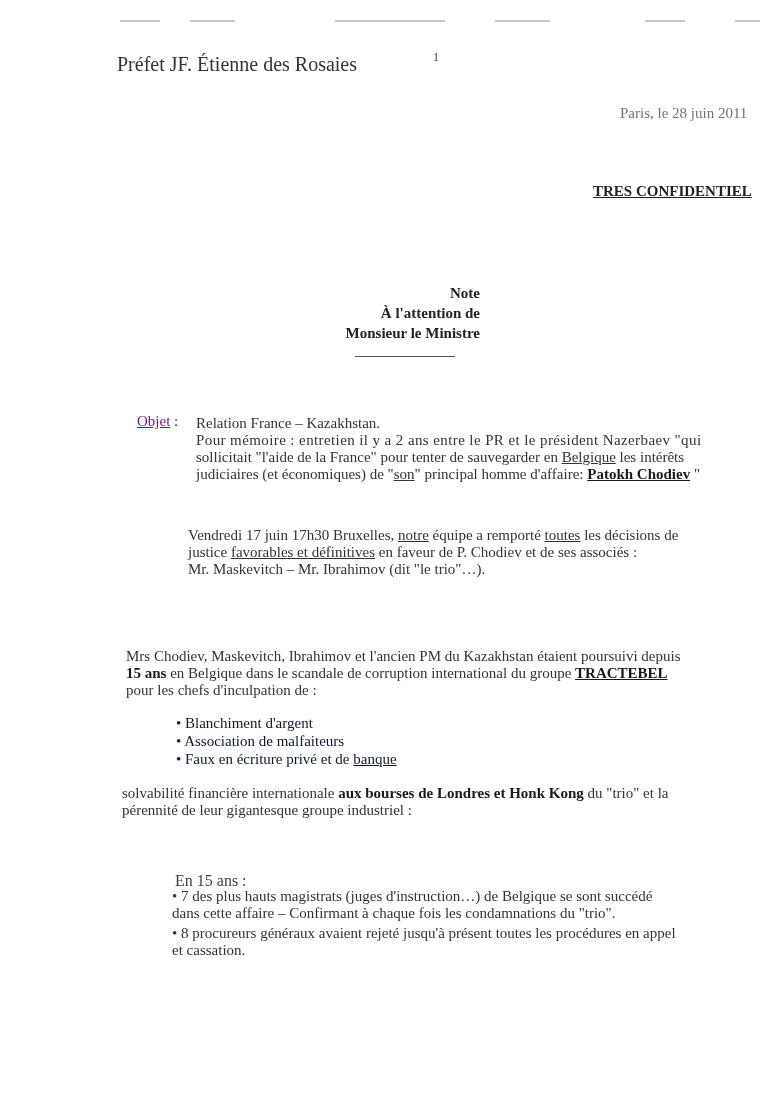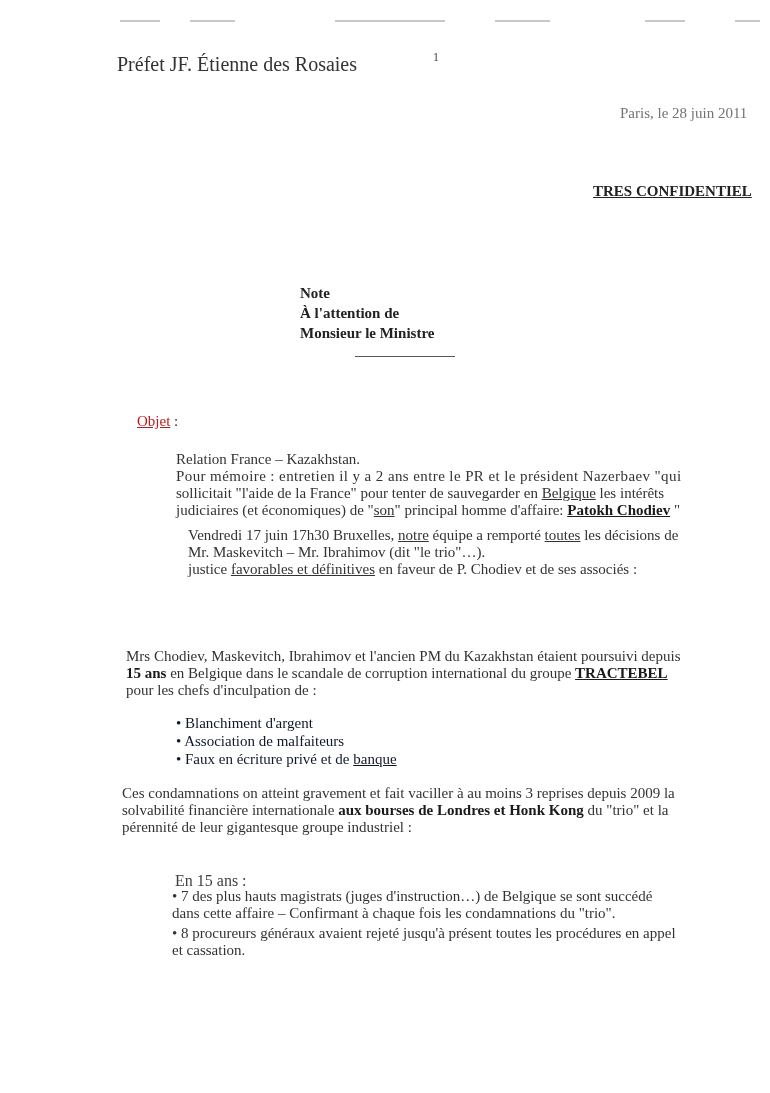--- a/index.html
+++ b/index.html
@@ -7,26 +7,26 @@
       width: 770px; height: 1093px; position: relative; overflow: hidden;
       font-family: "Liberation Serif", "DejaVu Serif", serif;
       color: #2a2a2a;
     }
     .scanline { position: absolute; top: 20px; height: 2px; background: #9a9a9a; opacity: 0.55; }
     .abs { position: absolute; white-space: nowrap; }
     .sender { left: 117px; top: 53px; font-size: 20px; color: #333; }
     .pagenum { left: 433px; top: 50px; font-size: 12px; color: #444; }
     .date { left: 620px; top: 105px; font-size: 15px; color: #737373; }
     .classif { left: 593px; top: 183px; font-size: 15px; font-weight: bold; text-decoration: underline; color: #222; }
-    .title-block { position: absolute; left: 300px; top: 283px; width: 180px; text-align: left; font-weight: bold; font-size: 15px; line-height: 20px; color: #222; }
+    .title-block { position: absolute; left: 300px; top: 283px; width: 180px; text-align: right; font-weight: bold; font-size: 15px; line-height: 20px; color: #222; }
     .title-rule { position: absolute; left: 355px; top: 356px; width: 100px; height: 1px; background: #555; }
-    .objet-label { left: 137px; top: 413px; font-size: 15px; text-decoration: underline; color: #b91c1c; }
+    .objet-label { left: 137px; top: 413px; font-size: 15px; text-decoration: underline; color: #701a75; }
     .objet-colon { left: 174px; top: 413px; font-size: 15px; color: #333; }
     .para { position: absolute; font-size: 15px; line-height: 17px; color: #333; }
-    .p-objet { left: 176px; top: 415px; width: 570px; margin-top: 36px; }
+    .p-objet { left: 196px; top: 415px; width: 570px; }
     .p-objet .l { display: block; white-space: nowrap; }
     .p-vendredi { left: 188px; top: 527px; width: 570px; }
     .p-vendredi .l, .p-mrs .l, .p-ces .l, .p-b1 .l, .p-b2 .l { display: block; white-space: nowrap; }
     .p-mrs { left: 126px; top: 648px; width: 640px; }
     .bullets { position: absolute; left: 176px; top: 714px; font-size: 15px; line-height: 18px; color: #0f172a; }
     .bullets .li { display: block; white-space: nowrap; }
     .p-ces { left: 122px; top: 785px; width: 640px; }
     .en15 { left: 175px; top: 850px; font-size: 16px; color: #404040; margin-top: 22px; }
     .p-b1 { left: 172px; top: 888px; width: 590px; }
     .p-b2 { left: 172px; top: 925px; width: 590px; }
@@ -62,38 +62,37 @@
 
 <div class="para p-objet">
   <span class="l">Relation  France – Kazakhstan.</span>
   <span class="l wide">Pour mémoire : entretien il y a 2 ans entre le PR et le président Nazerbaev "qui</span>
   <span class="l"><span>sollicitait "l'aide de la France" pour tenter de sauvegarder en </span><u>Belgique</u><span> les intérêts</span></span>
   <span class="l"><span>judiciaires (et économiques) de "</span><u>son</u><span>" principal  homme d'affaire: </span><span class="bu">Patokh Chodiev</span><span> "</span></span>
 </div>
 
 <div class="para p-vendredi">
   <span class="l"><span>Vendredi 17 juin 17h30 Bruxelles, </span><u>notre</u><span> équipe a remporté </span><u>toutes</u><span> les décisions de</span></span>
+  <span class="l"><span>justice </span><u>favorables et définitives</u><span> en faveur de P. Chodiev et de ses associés :</span></span>
   <span class="l">Mr. Maskevitch – Mr. Ibrahimov (dit "le trio"…).</span>
-  <span class="l"><span>justice </span><u>favorables et définitives</u><span> en faveur de P. Chodiev et de ses associés :</span></span>
 </div>
 
 <div class="para p-mrs">
   <span class="l">Mrs Chodiev, Maskevitch, Ibrahimov et l'ancien PM du Kazakhstan étaient poursuivi depuis</span>
   <span class="l"><b>15 ans</b><span> en Belgique dans le scandale de corruption international du groupe </span><span class="bu">TRACTEBEL</span></span>
   <span class="l">pour les chefs d'inculpation de :</span>
 </div>
 
 <div class="bullets">
   <span class="li">• Blanchiment d'argent</span>
   <span class="li">• Association de malfaiteurs</span>
   <span class="li"><span>• Faux en écriture privé et de </span><u>banque</u></span>
 </div>
 
 <div class="para p-ces">
-  <span class="l">Ces condamnations on atteint gravement et fait vaciller à au moins 3 reprises depuis 2009 la</span>
   <span class="l"><span>solvabilité financière internationale </span><b>aux bourses de Londres et Honk Kong</b><span> du "trio" et la</span></span>
   <span class="l">pérennité de leur gigantesque groupe industriel :</span>
 </div>
 
 <div class="abs en15">En 15 ans :</div>
 
 <div class="para p-b1">
   <span class="l">• 7 des plus hauts magistrats (juges d'instruction…) de Belgique se sont succédé</span>
   <span class="l">dans cette affaire – Confirmant à chaque fois les condamnations du "trio".</span>
 </div>

